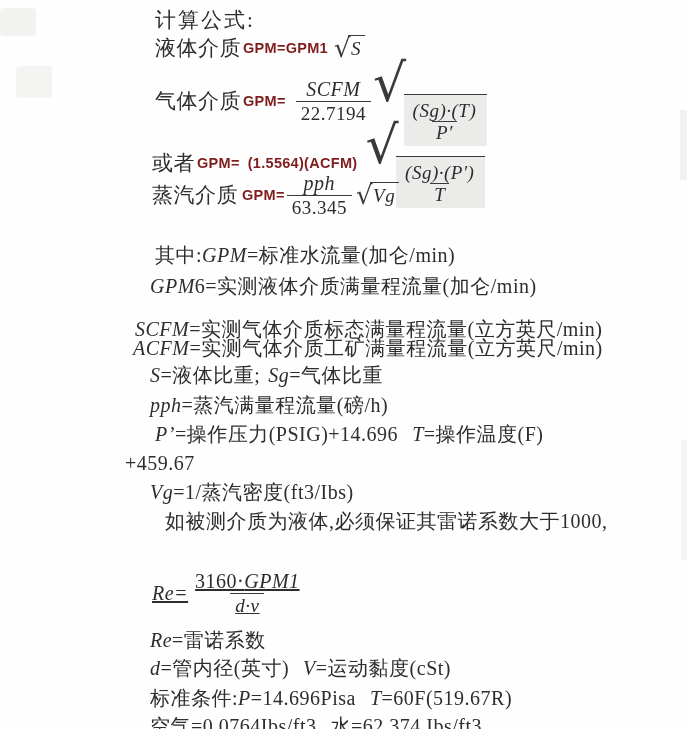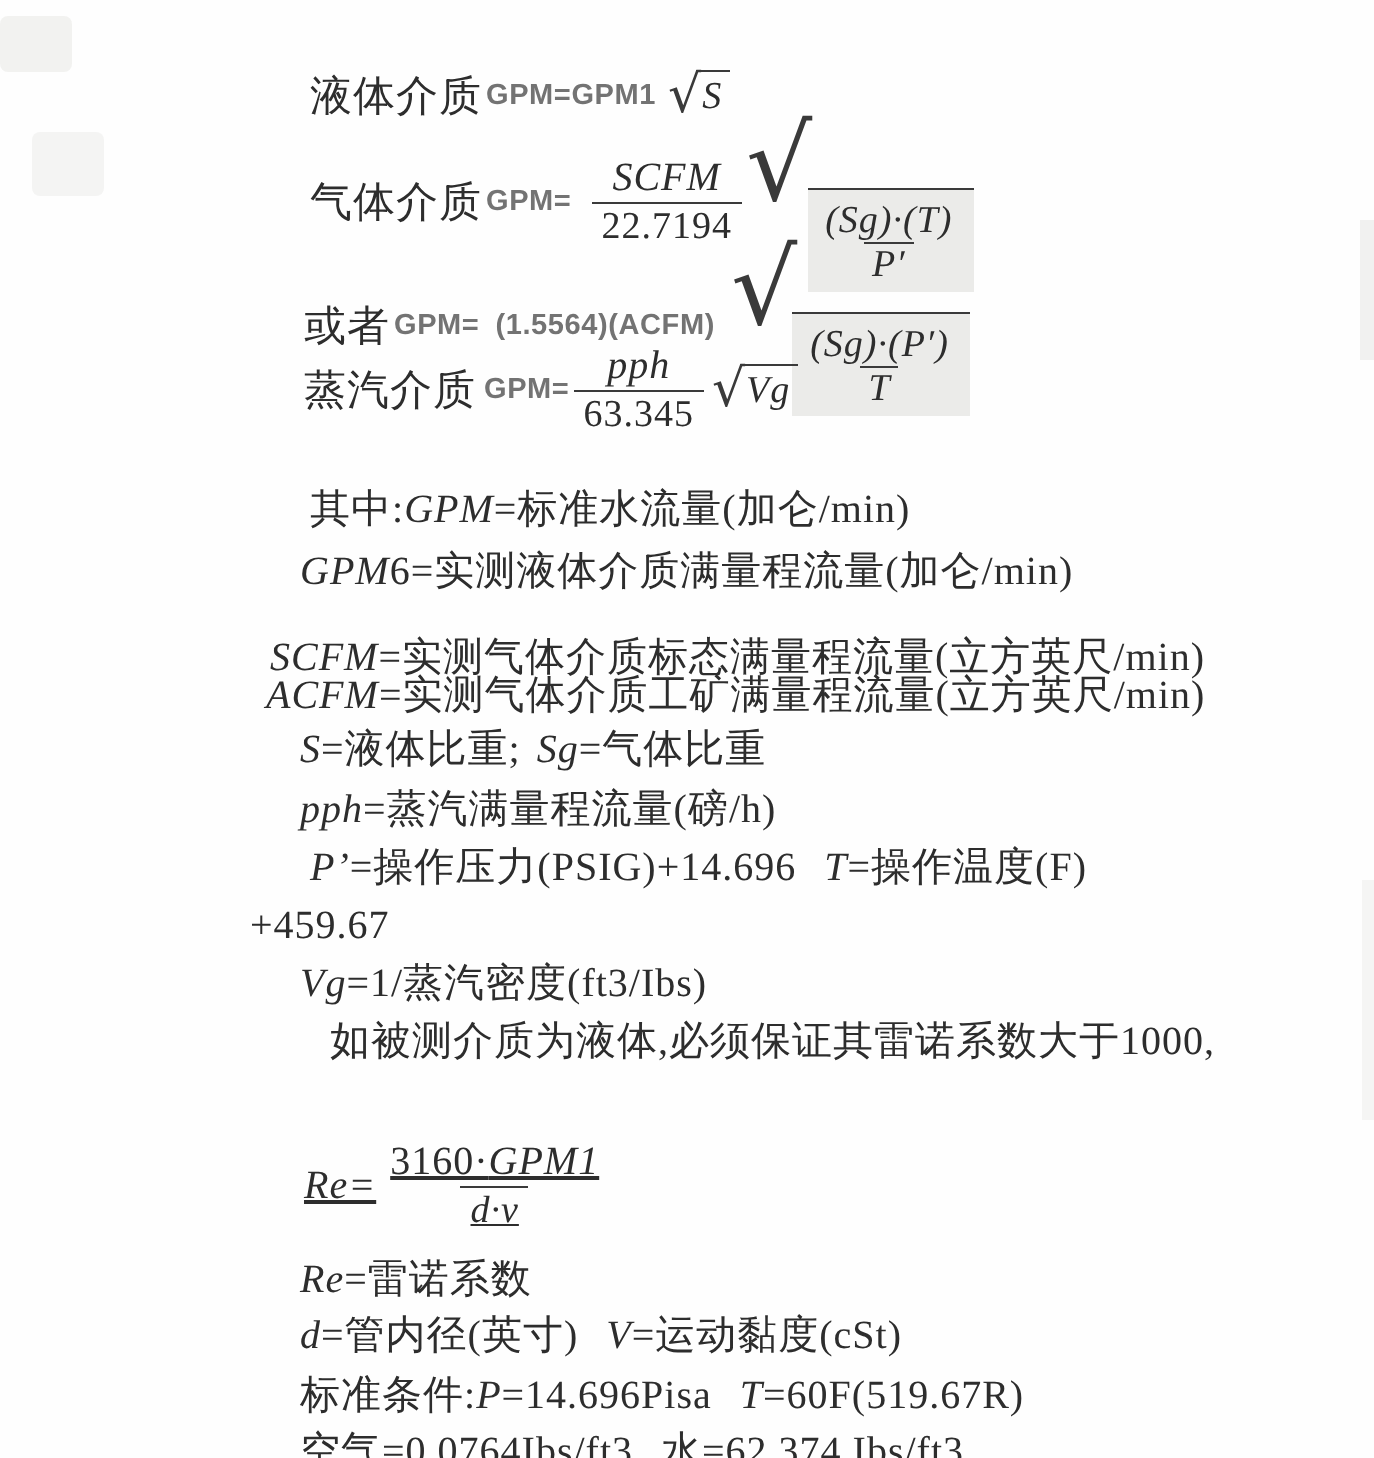--- a/index.html
+++ b/index.html
@@ -6,21 +6,21 @@
   .doc{
     position:relative;width:687px;height:729px;margin:0 auto;
     background:#fefefe;overflow:hidden;
     font-family:"Liberation Serif","DejaVu Serif",serif;
     color:#2d2d2d;
   }
   .line{position:absolute;font-size:20px;line-height:30px;white-space:nowrap;letter-spacing:0.5px;}
   .fline{display:flex;align-items:center;}
   .cjk{font-size:21px;}
   .it{font-style:italic;}
-  .eq{font-family:"Liberation Sans","DejaVu Sans",sans-serif;font-weight:700;font-size:14.5px;color:#737373;letter-spacing:0.3px;}
+  .eq{font-family:"Liberation Sans","DejaVu Sans",sans-serif;font-weight:700;font-size:14.5px;color:#7f1d1d;letter-spacing:0.3px;}
   .g2{margin-left:2px}.g4{margin-left:4px}.g6{margin-left:6px}.g8{margin-left:8px}.g10{margin-left:10px}
   .gap{margin-left:14px}.gap8{margin-left:8px}
 
   
   .frac{display:inline-flex;flex-direction:column;align-items:center;text-align:center;vertical-align:middle;}
   .frac .num{padding:0 5px;line-height:23px;font-size:20px;}
   .frac .den{padding:0 5px;line-height:23px;font-size:19px;border-top:1.8px solid #3a3a3a;}
   .frac.inner .num{font-size:19px;line-height:21px;padding:0 4px;}
   .frac.inner .den{font-size:19px;line-height:21px;padding:0 4px;border-top:1.6px solid #3a3a3a;}
 
@@ -67,20 +67,21 @@
 </head>
 <body>
 
 <div class="doc">
 
   <div class="art a1"></div>
   <div class="art a2"></div>
   <div class="art a3"></div>
   <div class="art a4"></div>
 
+  <div class="line pos-title">计算公式:</div>
 
   <div class="line fline f1">
     <span class="cjk">液体介质</span>
     <span class="eq g2">GPM=GPM1</span>
     <span class="sqrt sqrt-s g6">
       <span class="sign">√</span>
       <span class="body it">S</span>
     </span>
   </div>
 

